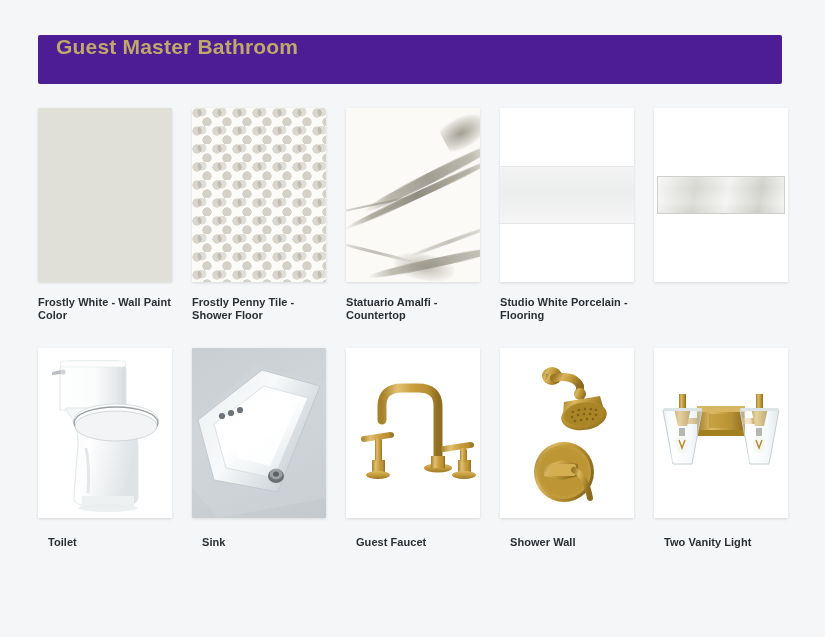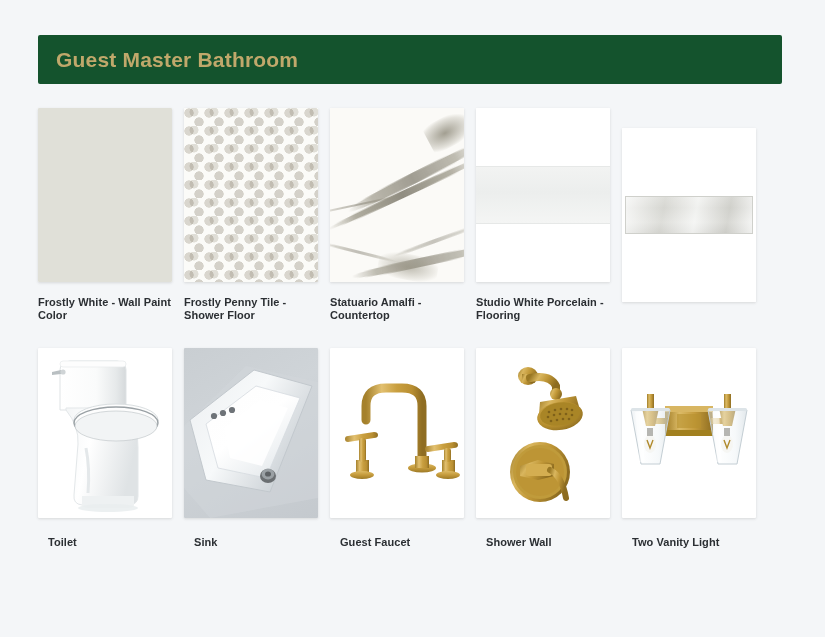--- a/index.html
+++ b/index.html
@@ -23,45 +23,43 @@
     box-sizing: border-box;
   }
 
   
   .header-bar {
     position: absolute;
     left: 38px;
     top: 35px;
     width: 744px;
     height: 49px;
-    background: #14532d;
+    background: #4c1d95;
     border-radius: 2px;
     display: flex;
-    align-items: center;
   }
   .header-title {
     margin-left: 18px;
     font-size: 21px;
     font-weight: bold;
     letter-spacing: 0.2px;
     color: #c0a86b;
     font-family: "Liberation Sans", sans-serif;
   }
 
   
   .grid {
     position: absolute;
     left: 38px;
     top: 108px;
     width: 748px;
   }
   .row {
     display: flex;
-    gap: 12px;
-    align-items: center;
+    gap: 20px;
   }
   .row.row-2 {
     margin-top: 26px;
   }
   .cell {
     width: 134px;
     display: block;
   }
   .card {
     position: relative;

